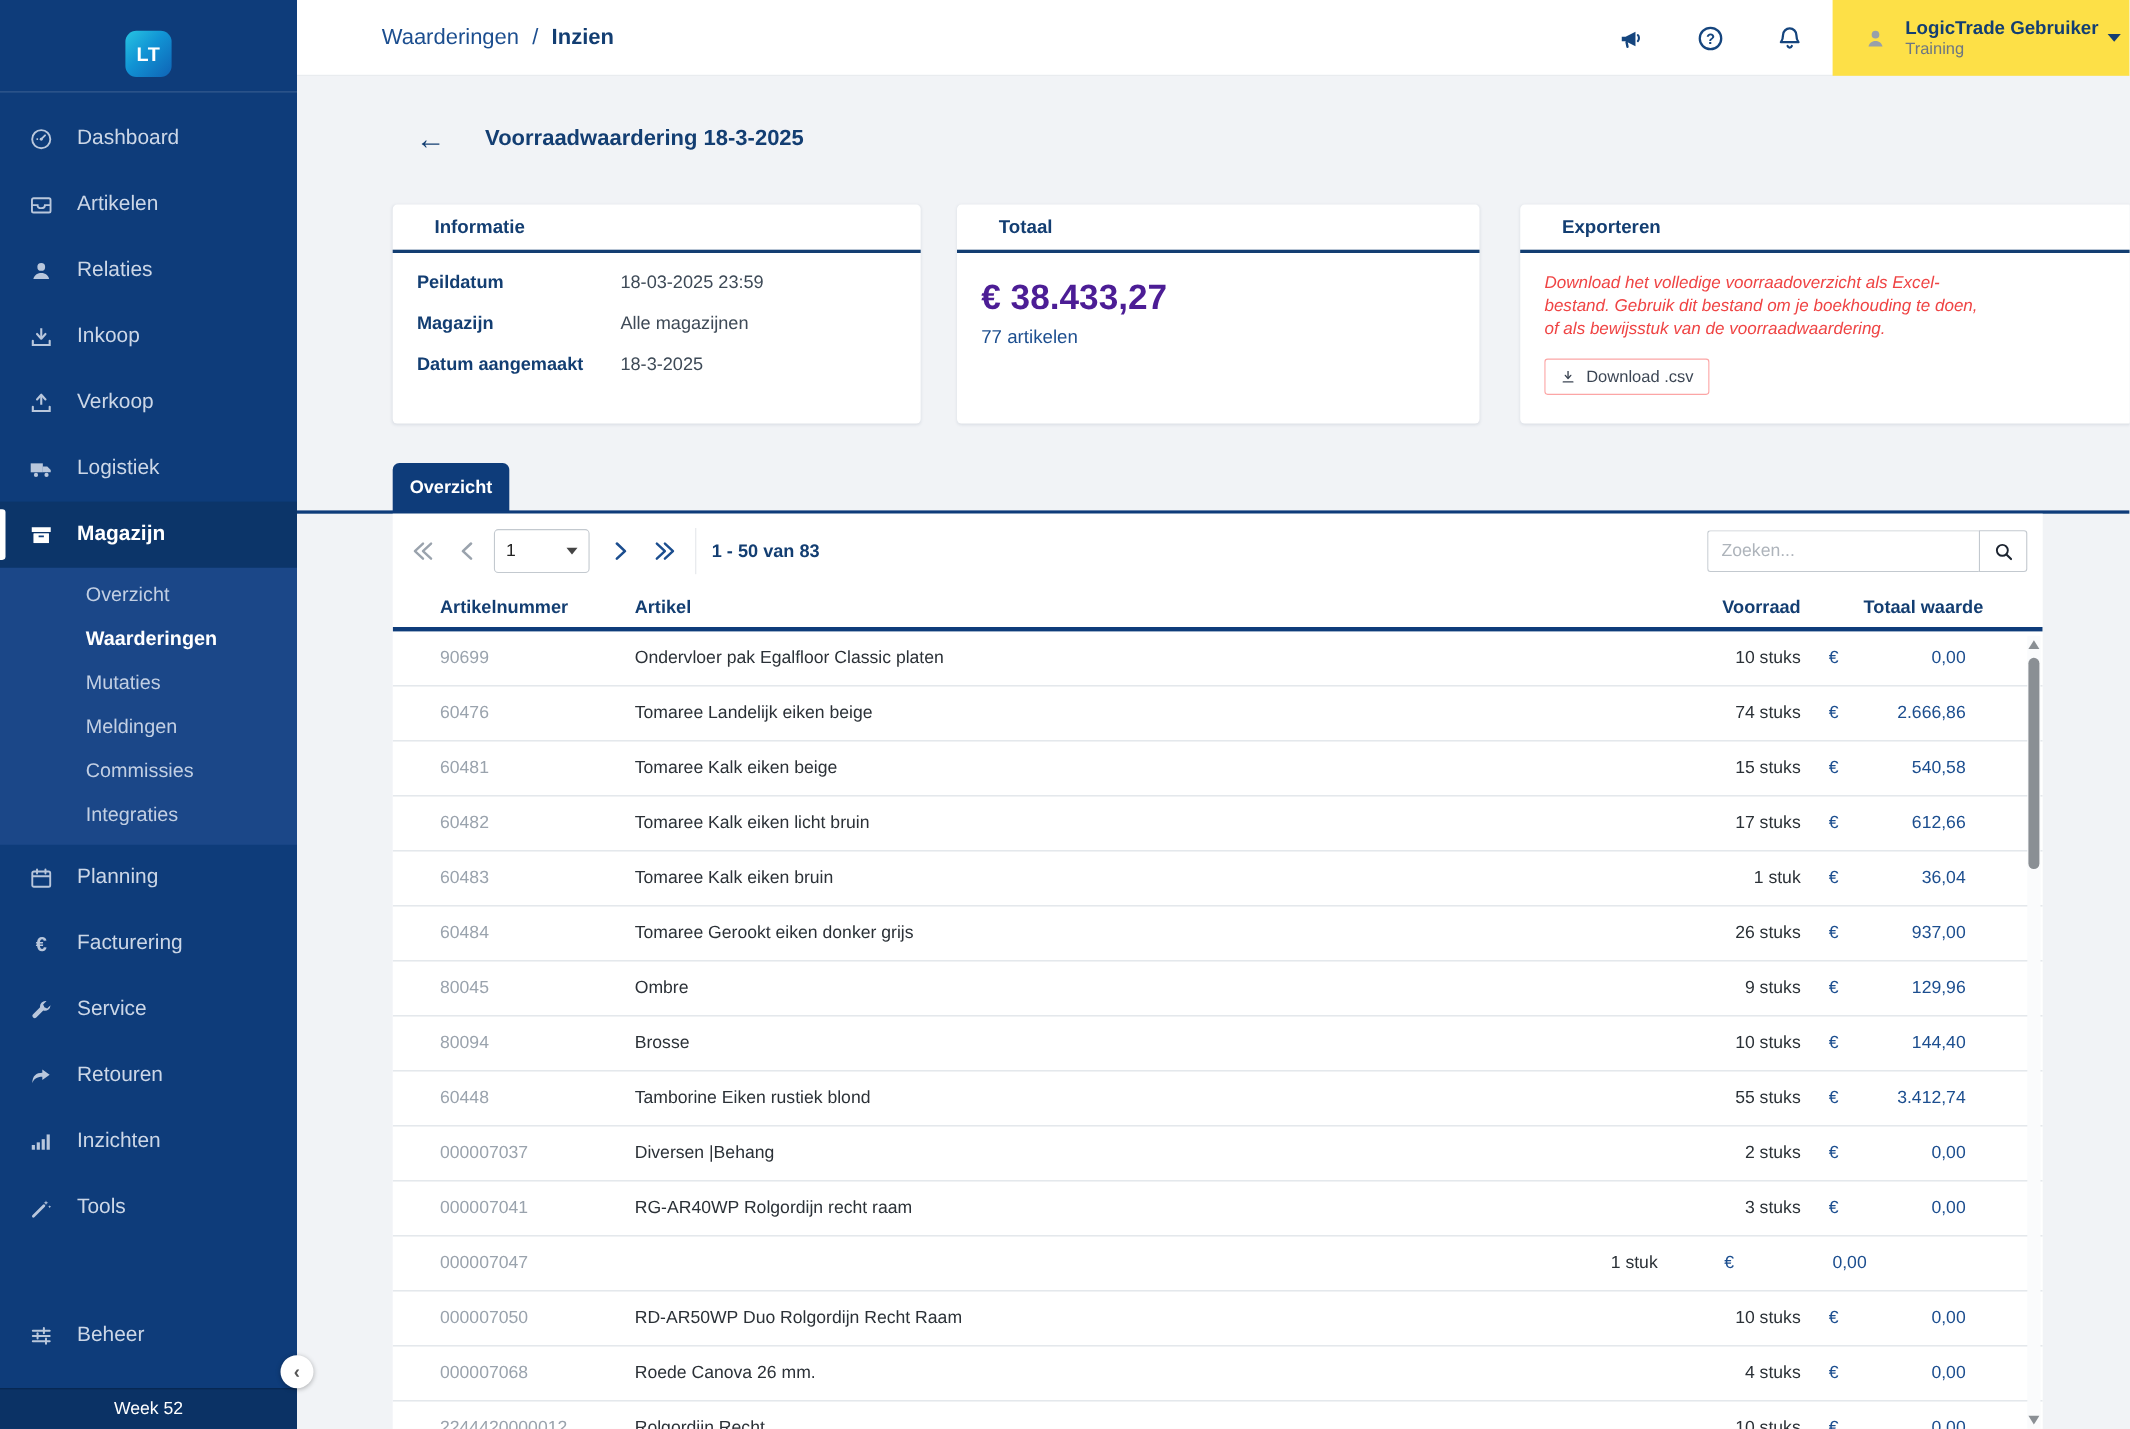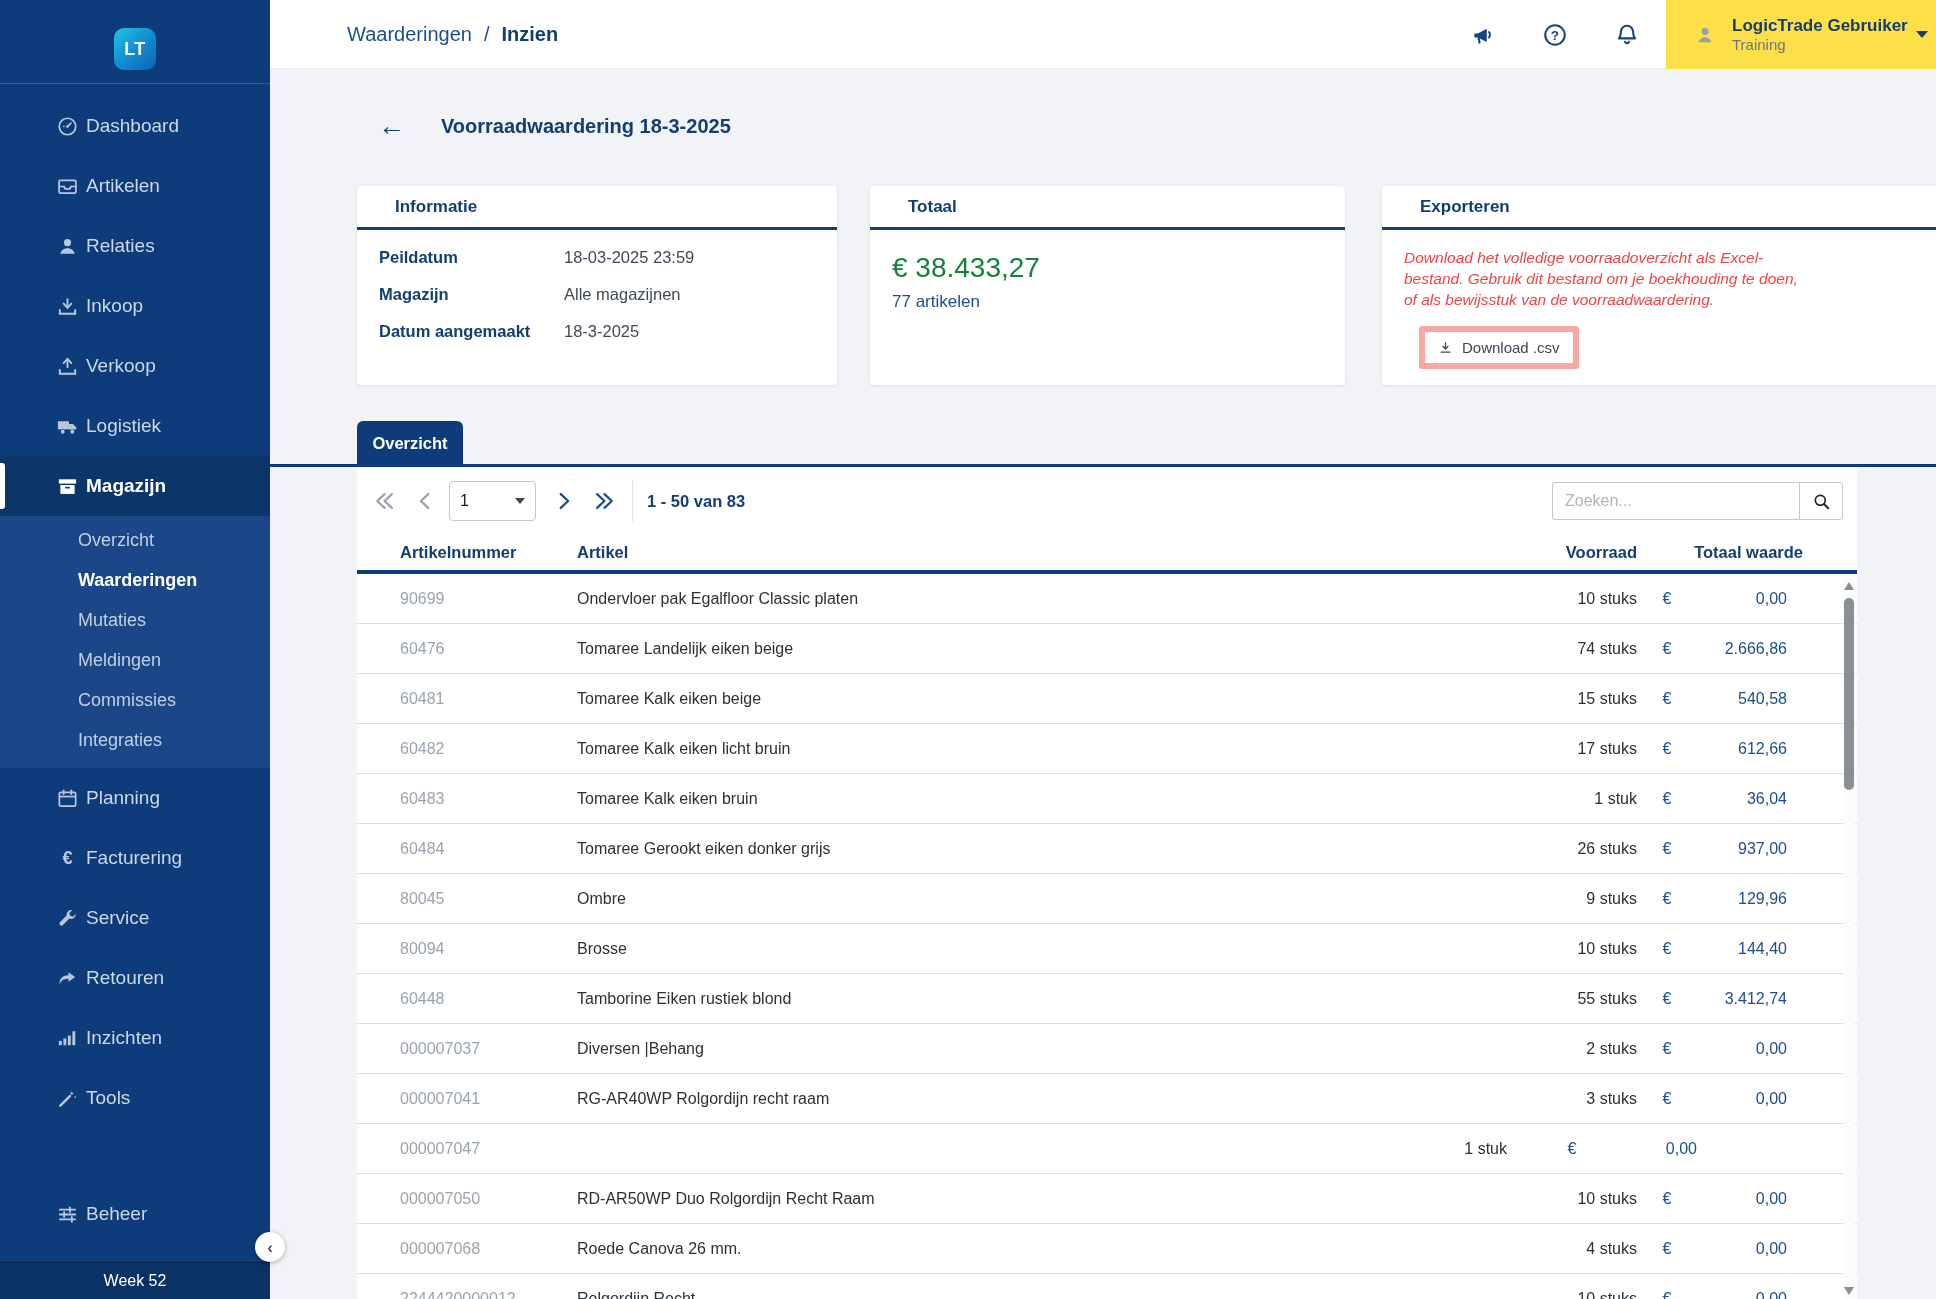--- a/index.html
+++ b/index.html
@@ -10,22 +10,22 @@
   
   .sidebar { position:absolute; left:0; top:0; width:270px; height:1299px;
     background:#0e3c7a; color:#ccd7e7; display:flex; flex-direction:column; z-index:5; }
   .logo-area { height:69px; flex:none; display:flex; align-items:center; justify-content:center;
     border-bottom:1px solid rgba(255,255,255,.16);margin-top:15px; }
   .logo-tile { width:42px; height:42px; border-radius:10px; cursor:pointer;
     background:linear-gradient(135deg,#27c4e2 0%,#1193d4 45%,#0f63b5 100%);
     display:flex; align-items:center; justify-content:center; }
   .logo-tile span { color:#fff; font-weight:bold; font-size:18px; letter-spacing:.5px; }
   .nav { flex:1; display:flex; flex-direction:column; padding-top:12px; overflow:hidden; }
-  .nav-item { height:60px; flex:none; display:flex; align-items:center; gap:7px;
-    padding-left:56px; font-size:19px; cursor:pointer; position:relative; color:#ccd7e7; }
+  .nav-item { height:60px; flex:none; display:flex; align-items:center; gap:21px;
+    padding-left:26px; font-size:19px; cursor:pointer; position:relative; color:#ccd7e7; }
   .nav-item .nav-ic { width:23px; height:23px; flex:none; color:#b9c7dc; }
   .nav-item.active { color:#fff; font-weight:bold; background:#0c3569; }
   .nav-item.active .nav-ic { color:#fff; }
   .nav-item.active::before { content:""; position:absolute; left:0; top:7px; bottom:7px;
     width:5px; background:#fff; border-radius:0 3px 3px 0; }
   .submenu { flex:none; background:#1b4788; padding:4px 0 8px; }
   .sub-item { height:40px; display:flex; align-items:center; padding-left:78px;
     font-size:18px; color:#c2cfe3; cursor:pointer; }
   .sub-item.active { color:#fff; font-weight:bold; }
   .nav-spacer { flex:1; }
@@ -63,26 +63,26 @@
     box-shadow:0 1px 3px rgba(20,40,80,.10); }
   .card-info   { left:87px;  width:480px; }
   .card-total  { left:600px; width:475px; }
   .card-export { left:1112px;width:557px; }
   .card-header { height:44px; display:flex; align-items:center; padding:0 38px;
     border-bottom:3px solid #133e72; font-size:17px; font-weight:bold; color:#133e72; }
   .card-body { padding:18px 22px; }
   .info-grid { display:grid; grid-template-columns:185px 1fr; row-gap:18px; font-size:16.5px; }
   .info-label { color:#133e72; font-weight:bold; }
   .info-value { color:#3e4a57; }
-  .total-amount { font-size:28px; font-weight:normal; color:#15803d; margin-top:4px; }
+  .total-amount { font-size:32px; font-weight:bold; color:#4c1d95; margin-top:4px; }
   .total-sub { font-size:17px; color:#1c4e8f; margin-top:8px; }
   .export-text { font-size:15.5px; color:#ef4444; line-height:1.34; max-width:408px; margin-bottom:16px;font-style:italic; }
   .export-btn { display:inline-flex; align-items:center; gap:9px; padding:7px 13px;
-    background:#fff; border:6px solid #fca5a5; border-radius:3px; font-size:15px;
-    color:#3c4654; cursor:pointer; font-family:inherit;margin-left:15px; }
+    background:#fff; border:1px solid #fca5a5; border-radius:3px; font-size:15px;
+    color:#3c4654; cursor:pointer; font-family:inherit; }
   .export-btn svg { width:15px; height:15px; color:#3c4654; }
 
   .tab { position:absolute; left:87px; top:352px; width:106px; height:44px; background:#0e3c7a;
     border-radius:6px 6px 0 0; color:#fff; font-weight:bold; font-size:16.5px;
     display:flex; align-items:center; justify-content:center; cursor:pointer; }
   .tab-line { position:absolute; left:0; right:0; top:395px; height:3px; background:#0e3c7a; }
 
   .panel { position:absolute; left:87px; top:398px; width:1500px; bottom:0; background:#fff;
     overflow:hidden; }
   .pager-row { position:relative; height:68px; display:flex; align-items:center; padding-left:14px; }

